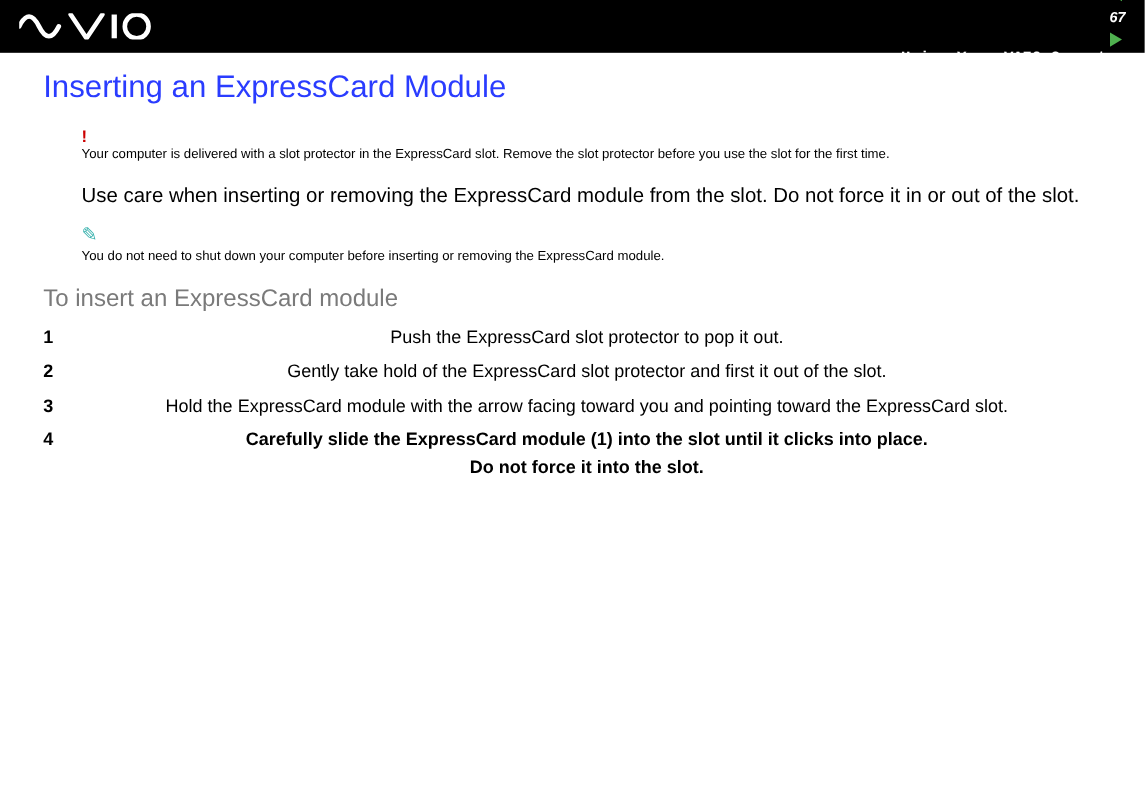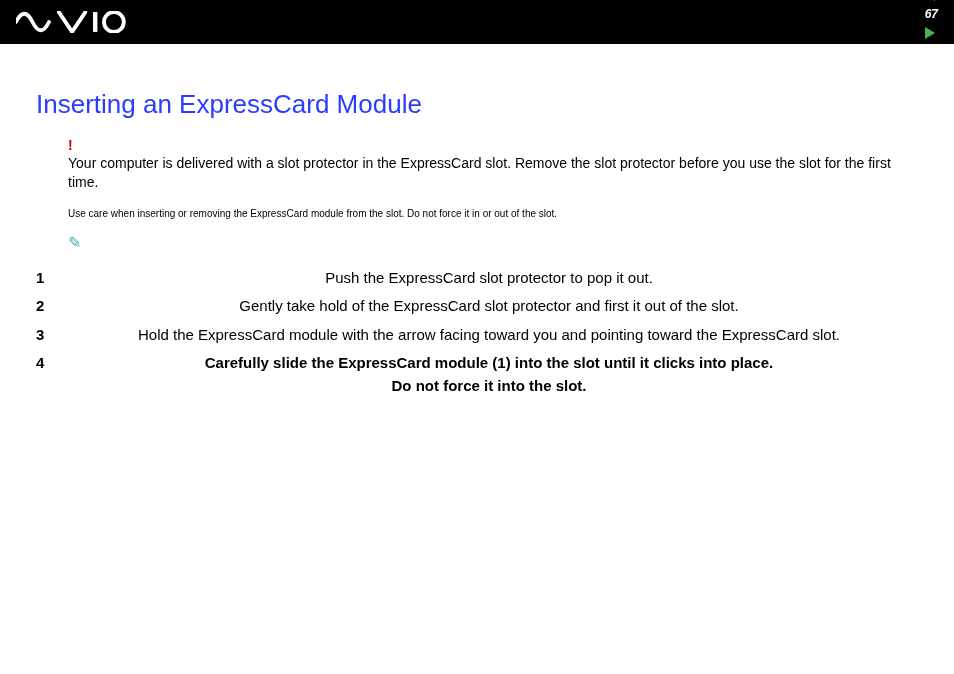--- a/index.html
+++ b/index.html
@@ -15,28 +15,28 @@
   .pager { display: flex; align-items: flex-start; gap: 6px; font-size: 12px; font-style: italic; font-weight: bold; flex-direction: column; }
   .pager .arrow { width: 0; height: 0; cursor: pointer; }
   .pager .arrow-left {
     border-top: 6px solid transparent; border-bottom: 6px solid transparent;
     border-right: 10px solid #4fb04f;
   }
   .pager .arrow-right {
     border-top: 6px solid transparent; border-bottom: 6px solid transparent;
     border-left: 10px solid #4fb04f;
   }
-  .section-label { font-size: 13px; font-weight: bold; }
-  .content { padding: 45px 36px 0 36px; }
+  .section-label { font-size: 13px; font-weight: bold; font-family: Liberation Mono, monospace; }
+  .content { padding: 13px 36px 0 36px; }
   h1.title { color: #2a3cff; font-weight: 400; font-size: 26px; margin-bottom: 18px; }
   .note-block { margin-left: 32px; margin-bottom: 16px; }
   .warn-icon { color: #c00; font-weight: bold; font-size: 14px; display: block; line-height: 1; }
   .pencil-icon { color: #3fb4b0; font-size: 16px; display: block; line-height: 1; }
-  .note-text { font-size: 14px; line-height: 1.35; margin-top: 2px; }
-  .para { font-size: 10px; margin-left: 32px; margin-bottom: 16px; }
+  .note-text { font-size: 11px; line-height: 1.35; margin-top: 2px; }
+  .para { font-size: 17px; margin-left: 32px; margin-bottom: 16px; }
   h2.subtitle { color: #7a7a7a; font-weight: 400; font-size: 20px; margin: 8px 0 10px 0; }
   .steps { list-style: none; }
   .steps li { display: flex; align-items: flex-start; font-size: 15px; line-height: 1.5; margin-bottom: 6px; }
   .steps .num { width: 24px; flex: 0 0 24px; font-weight: bold; }
   .steps .body { flex: 1; text-align: center; }
 </style>
 </head>
 <body>
 
 <div class="header-bar">
@@ -63,22 +63,24 @@
 
   <div class="note-block">
     <span class="warn-icon">!</span>
     <div class="note-text">Your computer is delivered with a slot protector in the ExpressCard slot. Remove the slot protector before you use the slot for the first time.</div>
   </div>
 
   <div class="para">Use care when inserting or removing the ExpressCard module from the slot. Do not force it in or out of the slot.</div>
 
   <div class="note-block">
     <span class="pencil-icon">✎</span>
+    <div class="note-text">You do not need to shut down your computer before inserting or removing the ExpressCard module.</div>
   </div>
 
+  <h2 class="subtitle">To insert an ExpressCard module</h2>
 
   <ol class="steps">
     <li>
       <span class="num">1</span>
       <span class="body">Push the ExpressCard slot protector to pop it out.</span>
     </li>
     <li>
       <span class="num">2</span>
       <span class="body">Gently take hold of the ExpressCard slot protector and first it out of the slot.</span>
     </li>

